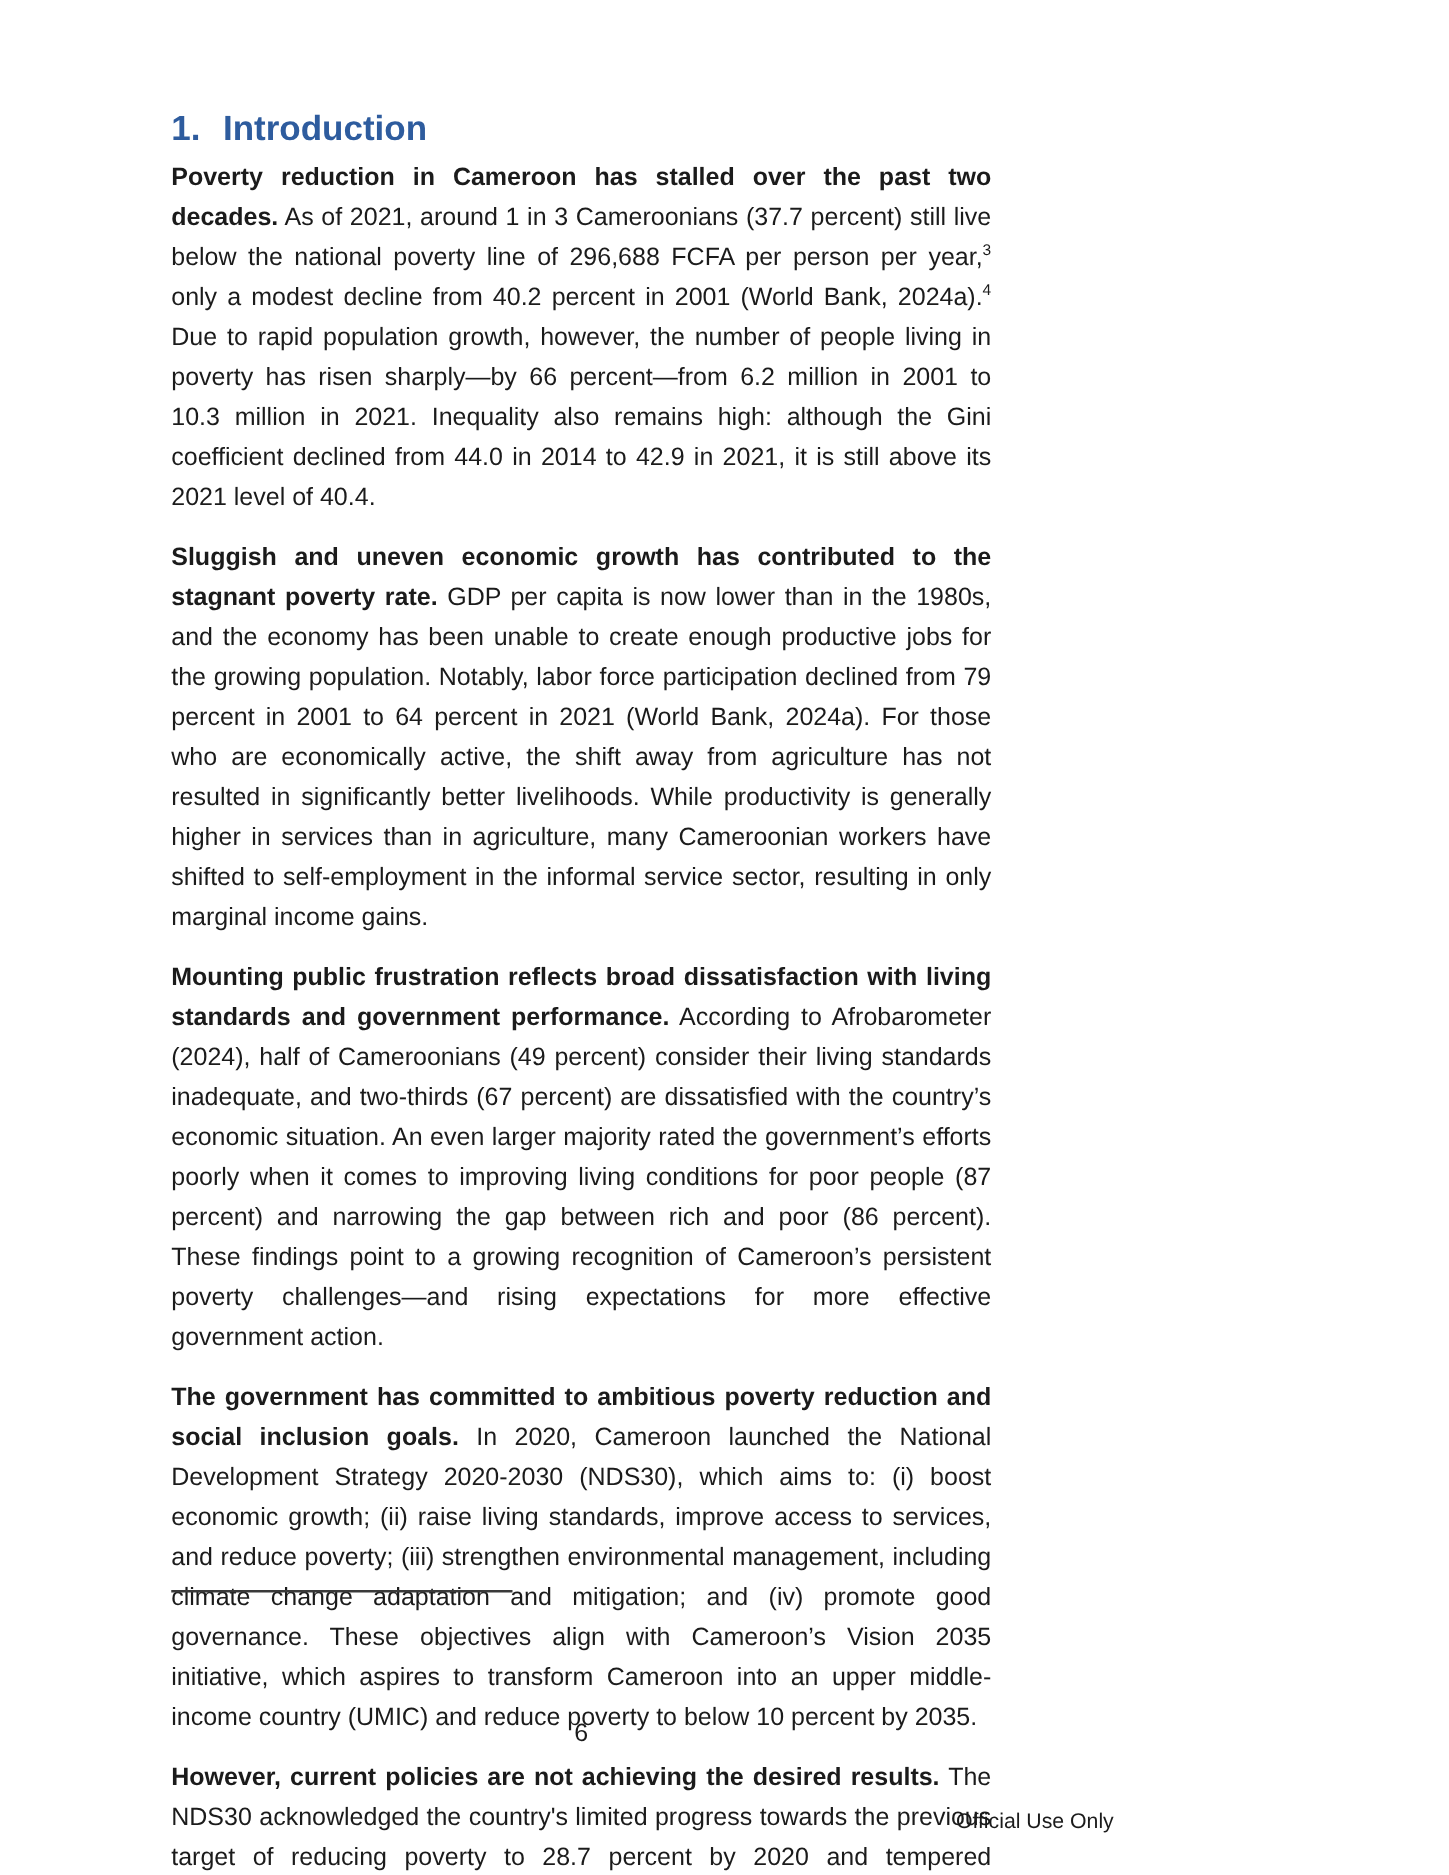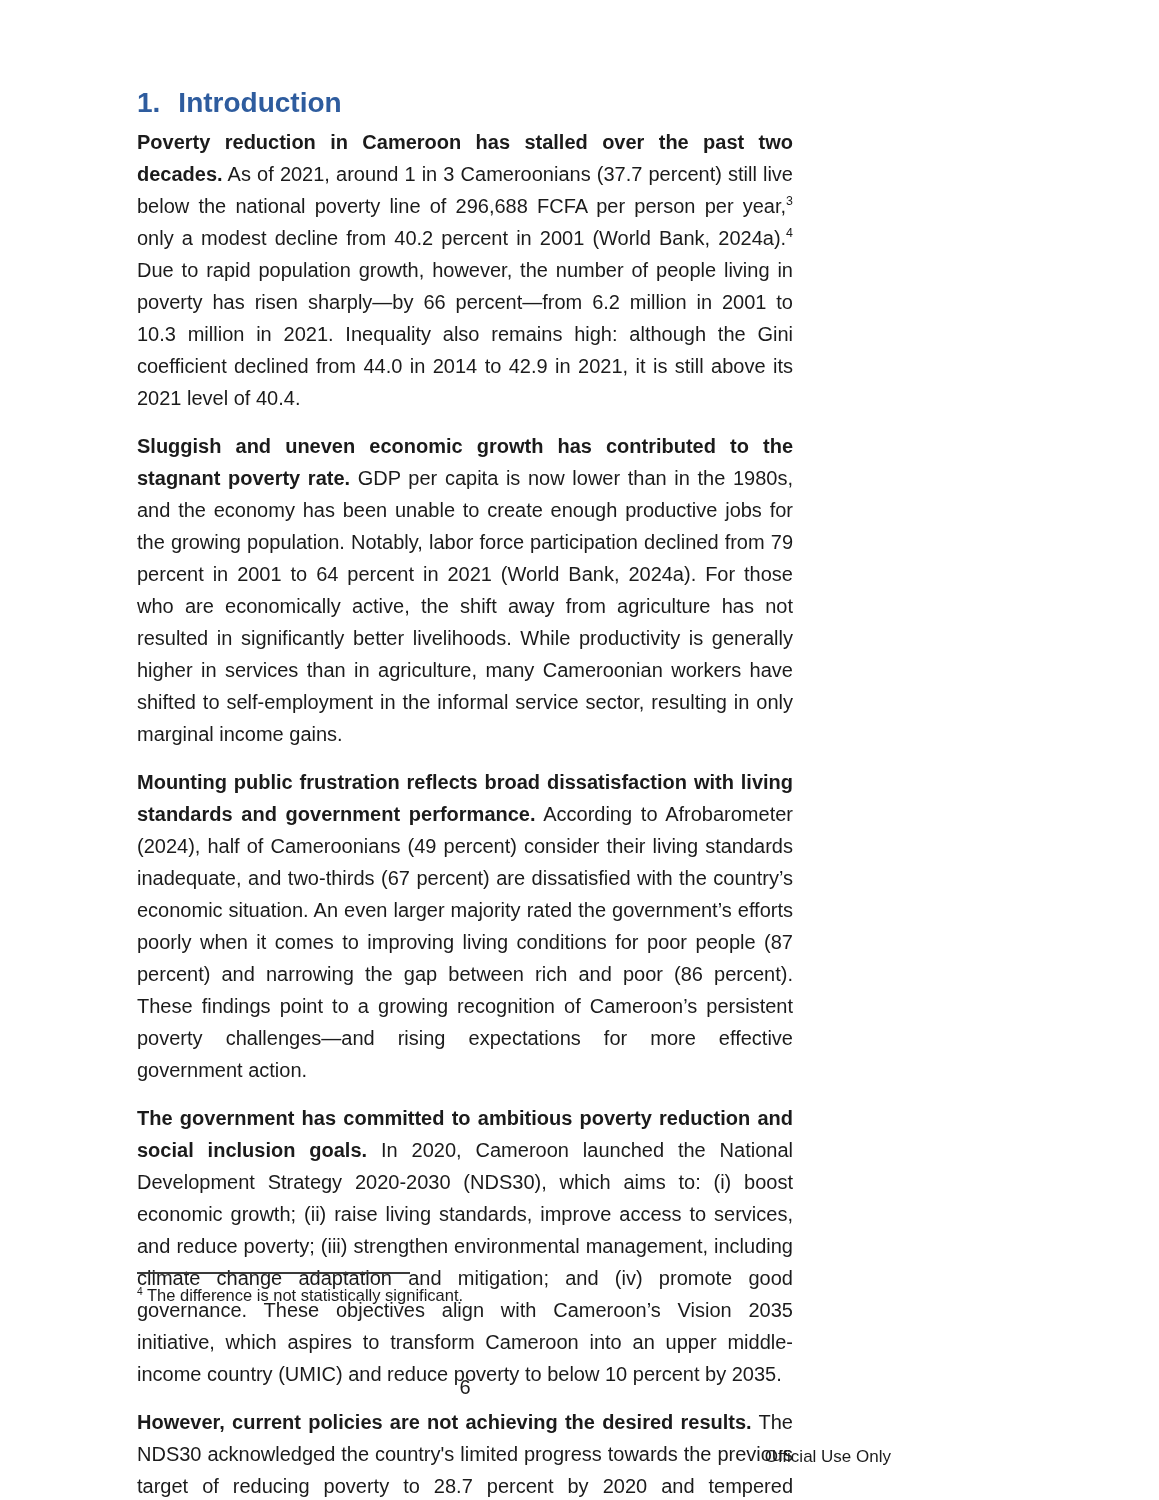--- a/index.html
+++ b/index.html
@@ -95,21 +95,20 @@
       <p class="para"><span class="bold">Poverty reduction in Cameroon has stalled over the past two decades.</span><span> As of 2021, around 1 in 3 Cameroonians (37.7 percent) still live below the national poverty line of 296,688 FCFA per person per year,</span><sup>3</sup><span> only a modest decline from 40.2 percent in 2001 (World Bank, 2024a).</span><sup>4</sup><span> Due to rapid population growth, however, the number of people living in poverty has risen sharply—by 66 percent—from 6.2 million in 2001 to 10.3 million in 2021. Inequality also remains high: although the Gini coefficient declined from 44.0 in 2014 to 42.9 in 2021, it is still above its 2021 level of 40.4.</span></p>
       <p class="para"><span class="bold">Sluggish and uneven economic growth has contributed to the stagnant poverty rate.</span><span> GDP per capita is now lower than in the 1980s, and the economy has been unable to create enough productive jobs for the growing population. Notably, labor force participation declined from 79 percent in 2001 to 64 percent in 2021 (World Bank, 2024a). For those who are economically active, the shift away from agriculture has not resulted in significantly better livelihoods. While productivity is generally higher in services than in agriculture, many Cameroonian workers have shifted to self-employment in the informal service sector, resulting in only marginal income gains.</span></p>
       <p class="para"><span class="bold">Mounting public frustration reflects broad dissatisfaction with living standards and government performance.</span><span> According to Afrobarometer (2024), half of Cameroonians (49 percent) consider their living standards inadequate, and two-thirds (67 percent) are dissatisfied with the country’s economic situation. An even larger majority rated the government’s efforts poorly when it comes to improving living conditions for poor people (87 percent) and narrowing the gap between rich and poor (86 percent). These findings point to a growing recognition of Cameroon’s persistent poverty challenges—and rising expectations for more effective government action.</span></p>
       <p class="para"><span class="bold">The government has committed to ambitious poverty reduction and social inclusion goals.</span><span> In 2020, Cameroon launched the National Development Strategy 2020-2030 (NDS30), which aims to: (i) boost economic growth; (ii) raise living standards, improve access to services, and reduce poverty; (iii) strengthen environmental management, including climate change adaptation and mitigation; and (iv) promote good governance. These objectives align with Cameroon’s Vision 2035 initiative, which aspires to transform Cameroon into an upper middle-income country (UMIC) and reduce poverty to below 10 percent by 2035.</span></p>
       <p class="para"><span class="bold">However, current policies are not achieving the desired results.</span><span> The NDS30 acknowledged the country's limited progress towards the previous target of reducing poverty to 28.7 percent by 2020 and tempered expectations for the pace of poverty reduction. Instead of aiming to reduce poverty by 10 percentage points over 10 years, a new goal was set to reduce it by half that</span></p>
     </div>
 
   <div class="footnote-area">
     <hr class="footnote-sep">
     <div>
-        <div class="footnote"><sup>4</sup><span> The difference is not statistically significant.</span></div>
       </div>
   </div>
 
   <div class="page-number">6</div>
 
   <div class="footer-classification">Official Use Only</div>
 
   <div class="watermark">@报告派</div>
 
 </div>

